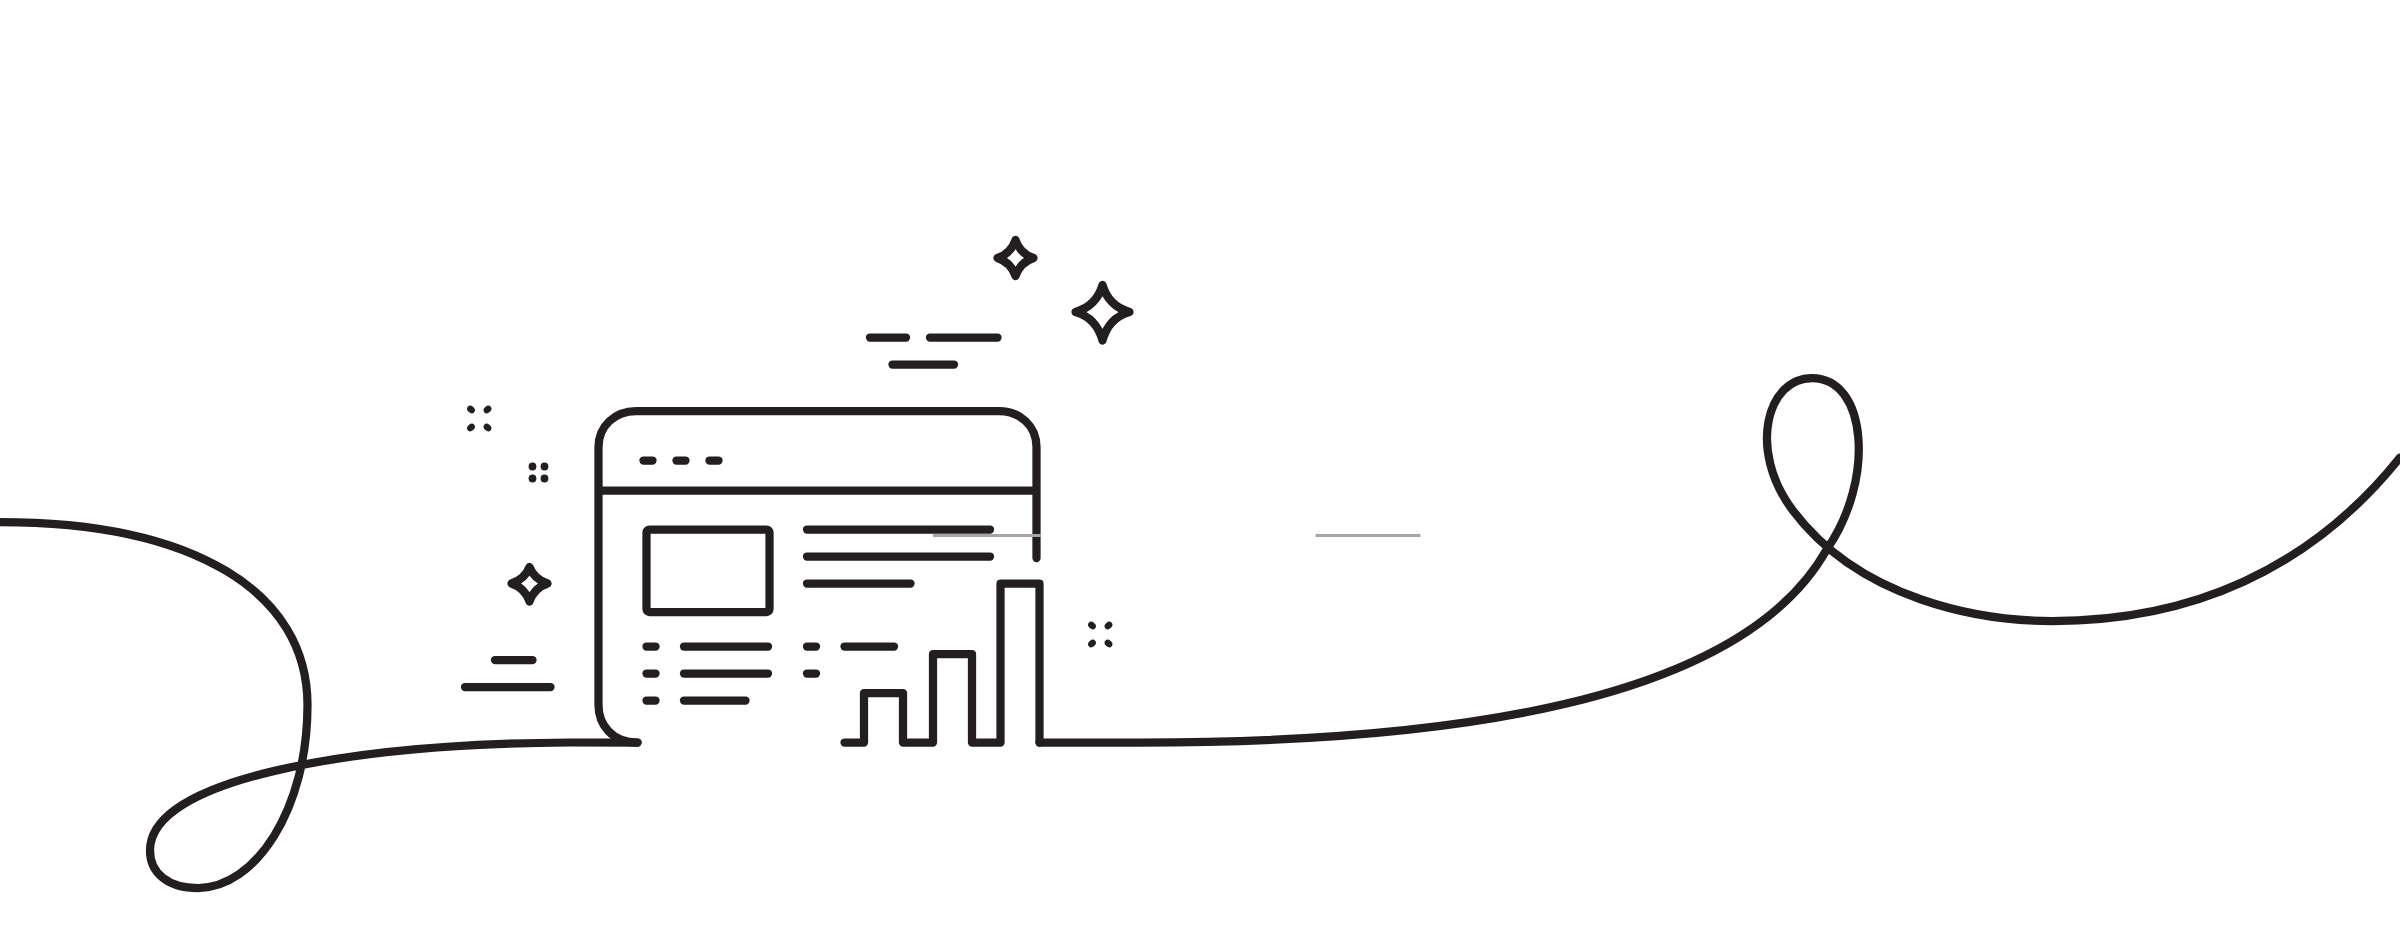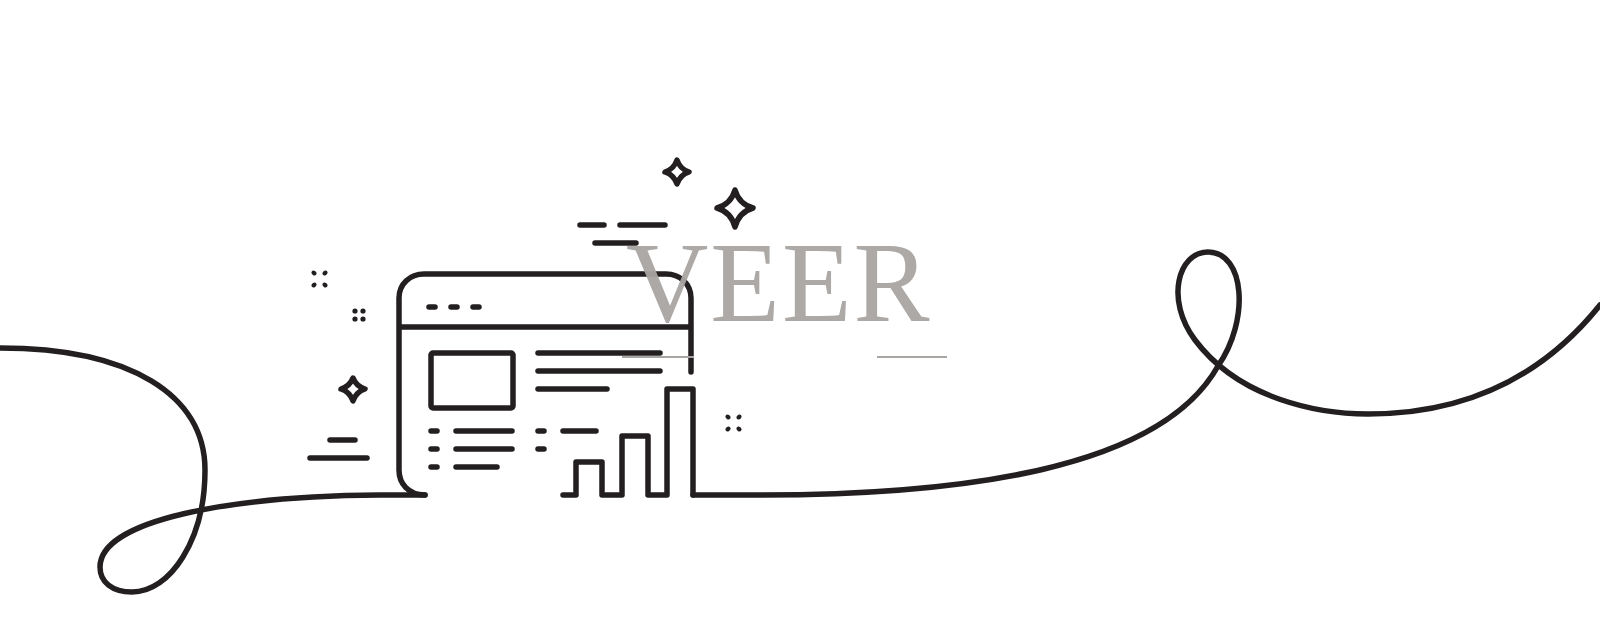--- a/index.html
+++ b/index.html
@@ -96,16 +96,15 @@
     <g>
       <ellipse cx="728" cy="417" rx="2.8" ry="2.2" transform="rotate(40 728 417)"></ellipse>
       <ellipse cx="739" cy="417" rx="2.8" ry="2.2" transform="rotate(-40 739 417)"></ellipse>
       <ellipse cx="728" cy="429" rx="2.8" ry="2.2" transform="rotate(-40 728 429)"></ellipse>
       <ellipse cx="739" cy="429" rx="2.8" ry="2.2" transform="rotate(40 739 429)"></ellipse>
     </g>
   </g>
 </svg>
 
 <div class="watermark">
-  <div class="wm-title">VEER</div>
   <div class="wm-line" style="left:622px; top:356px; width:72px;"></div>
   <div class="wm-line" style="left:877px; top:356px; width:70px;"></div>
 </div>
 
 </body></html>

